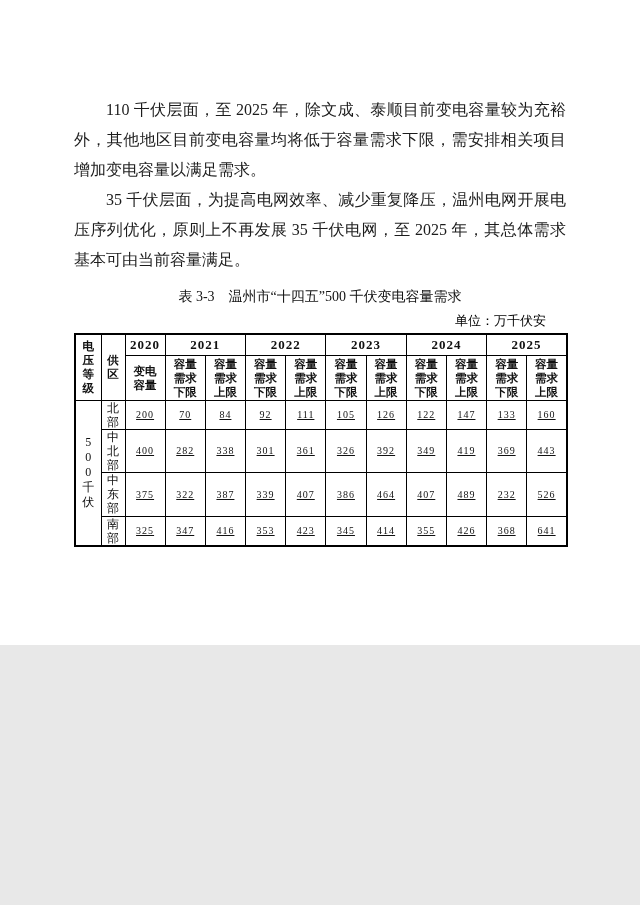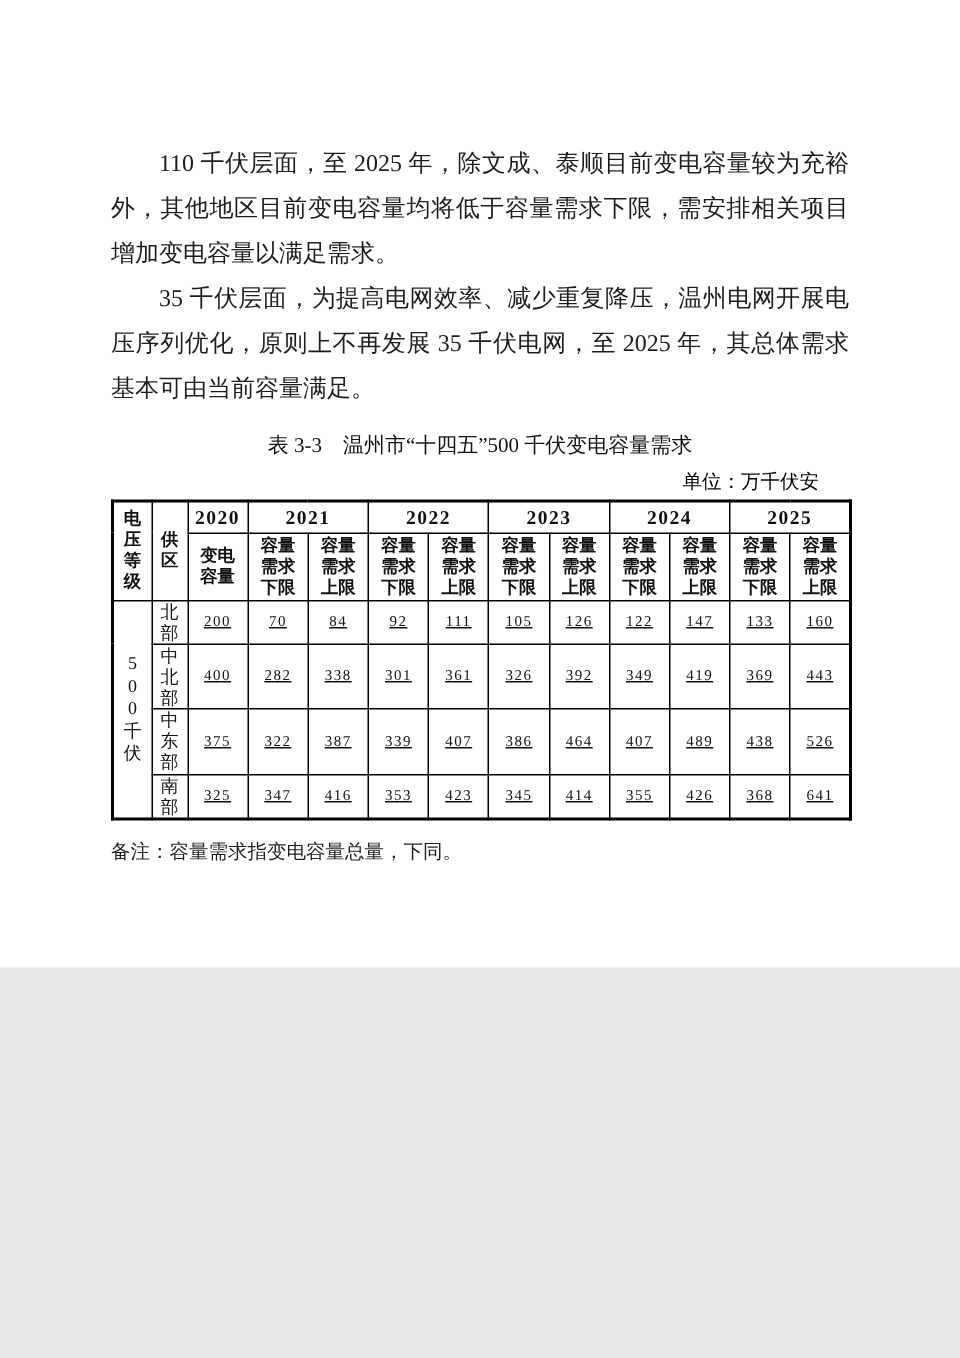--- a/index.html
+++ b/index.html
@@ -232,38 +232,37 @@
 部</td>
           <td class="num">375</td>
           <td class="num">322</td>
           <td class="num">387</td>
           <td class="num">339</td>
           <td class="num">407</td>
           <td class="num">386</td>
           <td class="num">464</td>
           <td class="num">407</td>
           <td class="num">489</td>
-          <td class="num">438</td>
+          <td class="num">232</td>
           <td class="num">526</td>
         </tr>
         <tr class="r4">
           <td class="region">南
 部</td>
           <td class="num">325</td>
           <td class="num">347</td>
           <td class="num">416</td>
           <td class="num">353</td>
           <td class="num">423</td>
           <td class="num">345</td>
           <td class="num">414</td>
           <td class="num">355</td>
           <td class="num">426</td>
           <td class="num">368</td>
           <td class="num">641</td>
         </tr>
       </tbody>
     </table>
 
-    <div class="note">备注：容量需求指变电容量总量，下同。</div>
   </div>
 
   <div class="page-number">13</div>
 </div>
 
 </body></html>

